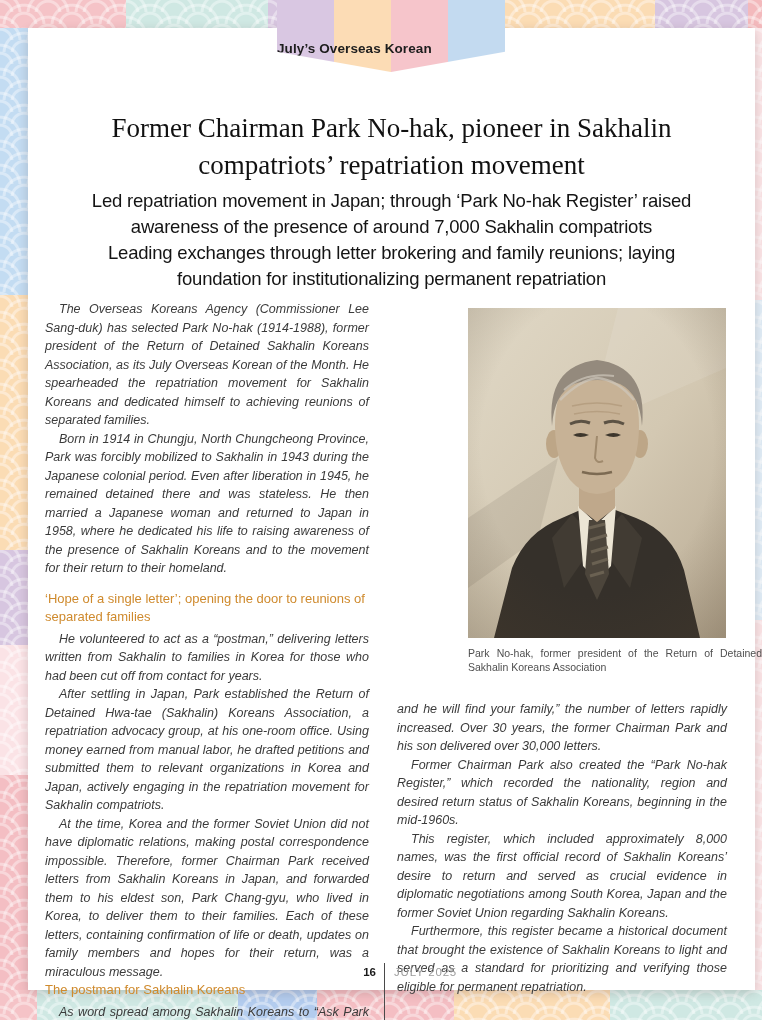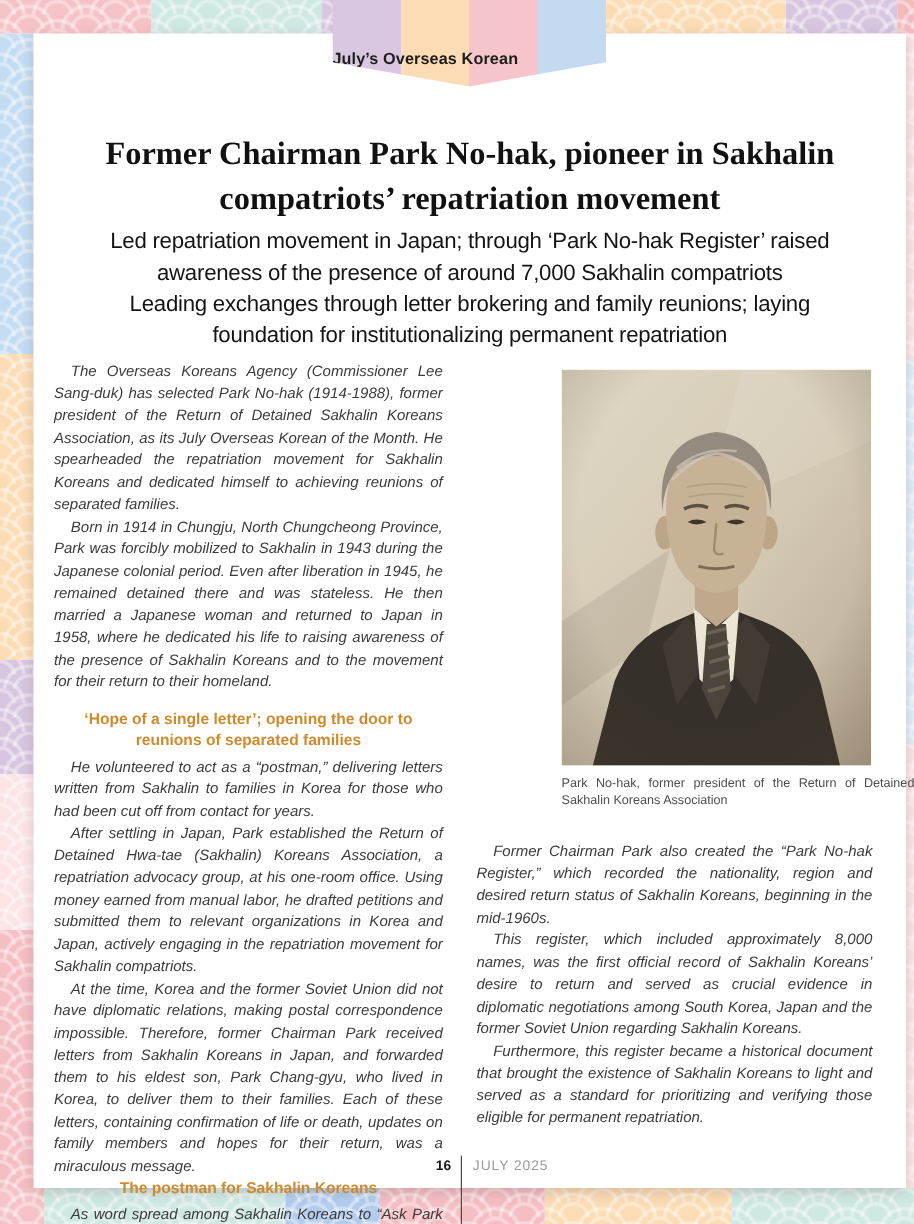--- a/index.html
+++ b/index.html
@@ -37,41 +37,41 @@
     padding-bottom:16px;box-sizing:border-box;
     filter:drop-shadow(0 2px 2px rgba(80,60,60,.18));
   }
   .ribbon span{
     font-size:13.5px;font-weight:bold;color:#1d1d1d;letter-spacing:.1px;
   }
   
   .headline{
     position:absolute;top:82px;left:50%;transform:translateX(-50%);
     width:680px;text-align:center;
-    font-family:"Liberation Serif",serif;font-weight:bold;
+    font-family:"Liberation Serif",serif;font-weight:normal;
     font-size:27px;line-height:37px;color:#111;
   }
   .subhead{
     position:absolute;top:160px;left:50%;transform:translateX(-50%);
     width:652px;text-align:center;
     font-size:18.5px;line-height:26px;color:#141414;letter-spacing:-.2px;
   }
   
   .col{position:absolute;}
   .col-left{left:17px;top:272px;width:324px;}
   .col-right{left:369px;top:672px;width:330px;}
   p.body{
     margin:0;text-align:justify;
     font-size:12.5px;line-height:18.5px;color:var(--body-text);font-style:italic;
   }
   p.indent{text-indent:14px;}
   h3.sect{
     margin:0 0 4px 0;
-    font-size:13px;line-height:18px;font-weight:bold;
-    color:var(--heading-accent);text-align:center;
+    font-size:13px;line-height:18px;font-weight:normal;
+    color:var(--heading-accent);text-align:left;
   }
   h3.first{margin-top:12px;}
   
   figure.photo{position:absolute;left:440px;top:280px;width:294px;margin:0;}
   figure.photo svg{display:block;width:258px;height:330px;}
   figcaption{
     margin-top:8px;font-size:10.5px;line-height:14px;color:#4f4f4f;
     text-align:justify;
   }
   
@@ -189,20 +189,21 @@
 
         <path d="M114,164 Q129,168 144,164" stroke="#7c6a52" stroke-width="2.5" fill="none"></path>
 
         <path d="M104,98 Q129,92 154,98 M106,106 Q129,101 152,106" stroke="#b19a7c" stroke-width="1.5" fill="none" opacity="0.8"></path>
         <rect width="258" height="330" fill="url(#vig)"></rect>
       </svg>
       <figcaption>Park No-hak, former president of the Return of Detained Sakhalin Koreans Association</figcaption>
     </figure>
 
     <div class="col col-right">
+      <p class="body">and he will find your family,” the number of letters rapidly increased. Over 30 years, the former Chairman Park and his son delivered over 30,000 letters.</p>
       <p class="body indent">Former Chairman Park also created the “Park No-hak Register,” which recorded the nationality, region and desired return status of Sakhalin Koreans, beginning in the mid-1960s.</p>
       <p class="body indent">This register, which included approximately 8,000 names, was the first official record of Sakhalin Koreans’ desire to return and served as crucial evidence in diplomatic negotiations among South Korea, Japan and the former Soviet Union regarding Sakhalin Koreans.</p>
       <p class="body indent">Furthermore, this register became a historical document that brought the existence of Sakhalin Koreans to light and served as a standard for prioritizing and verifying those eligible for permanent repatriation.</p>
     </div>
 
   </div>
 
   <div class="footer-num">16</div>
   <div class="footer-rule"></div>
   <div class="footer-issue">JULY 2025</div>

